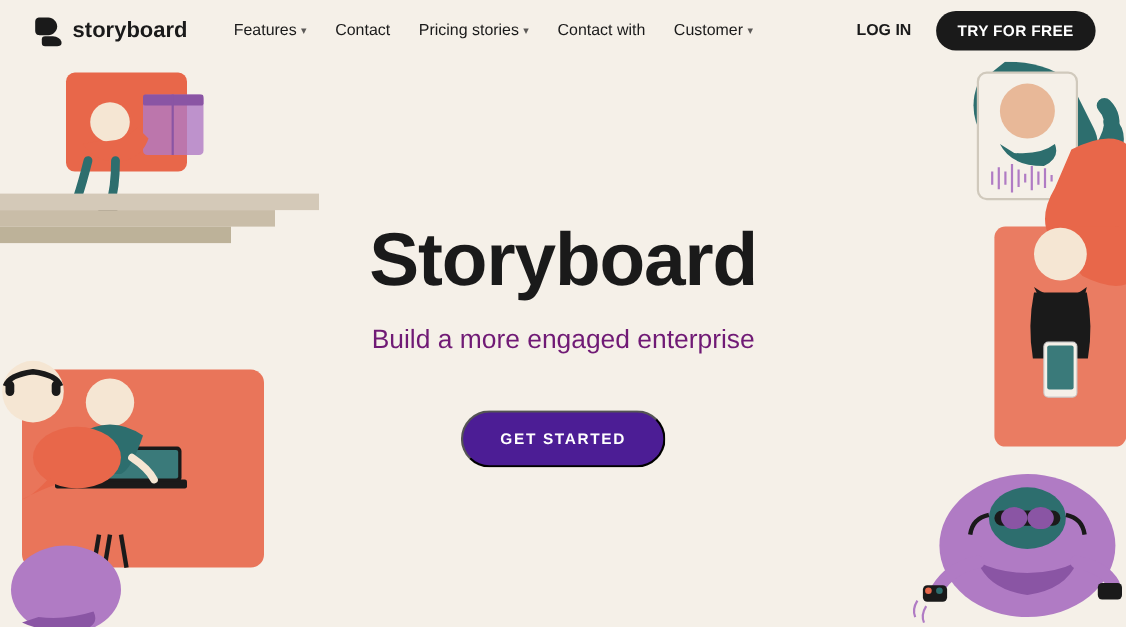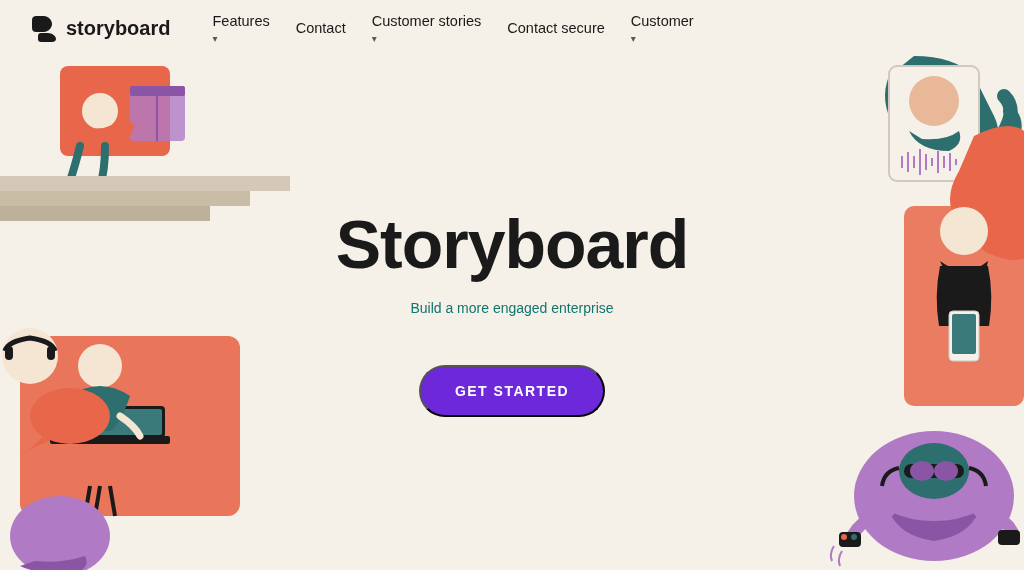--- a/index.html
+++ b/index.html
@@ -43,30 +43,29 @@
 
     .nav-links {
       display: flex;
       align-items: center;
       gap: 6px;
       flex: 1;
     }
 
     .nav-item {
       display: flex;
-      align-items: flex-start;
+      align-items: center;
       gap: 4px;
       padding: 6px 10px;
       font-size: 14.5px;
       color: #1a1a1a;
       cursor: pointer;
       border-radius: 6px;
       white-space: nowrap;
       font-weight: 500;
-      flex-direction: column;
     }
 
     .chevron {
       font-size: 10px;
       opacity: 0.7;
     }
 
     .nav-right {
       display: flex;
       align-items: center;
@@ -110,29 +109,29 @@
     .hero-title {
       font-size: 68px;
       font-weight: 900;
       color: #1a1a1a;
       line-height: 1.05;
       letter-spacing: -1px;
       margin-bottom: 18px;
     }
 
     .hero-sub {
-      font-size: 14px;
-      color: #0f766e;
+      font-size: 24px;
+      color: #701a75;
       line-height: 1.5;
       margin-bottom: 46px;
       font-weight: 400;
     }
 
     .btn-get-started {
-      background: #6d28d9;
+      background: #4c1d95;
       color: #fff;
       font-size: 14px;
       font-weight: 700;
       padding: 16px 34px;
       border-radius: 50px;
       cursor: pointer;
       letter-spacing: 1.5px;
       text-transform: uppercase;
     }
 
@@ -179,32 +178,36 @@
 
   <div class="nav-links">
     <div class="nav-item">
       <span>Features</span>
       <span class="chevron">▾</span>
     </div>
     <div class="nav-item">
       <span>Contact</span>
     </div>
     <div class="nav-item">
-      <span>Customer stories</span>
+      <span>Pricing stories</span>
       <span class="chevron">▾</span>
     </div>
     <div class="nav-item">
-      <span>Contact secure</span>
+      <span>Contact with</span>
     </div>
     <div class="nav-item">
       <span>Customer</span>
       <span class="chevron">▾</span>
     </div>
   </div>
 
+  <div class="nav-right">
+    <div class="btn-login">LOG IN</div>
+    <div class="btn-try">TRY FOR FREE</div>
+  </div>
 </nav>
 
 <div class="illus-left">
   <svg class="illus-svg" viewBox="0 0 290 514" fill="none" xmlns="http://www.w3.org/2000/svg">
 
     <rect x="60" y="10" width="110" height="90" rx="8" fill="#e8674a"></rect>
 
     <rect x="130" y="30" width="55" height="55" rx="4" fill="#b07bc4" opacity="0.8"></rect>
     <rect x="130" y="30" width="55" height="10" rx="2" fill="#8a55a4"></rect>
     <line x1="157" y1="30" x2="157" y2="85" stroke="#8a55a4" stroke-width="2"></line>

